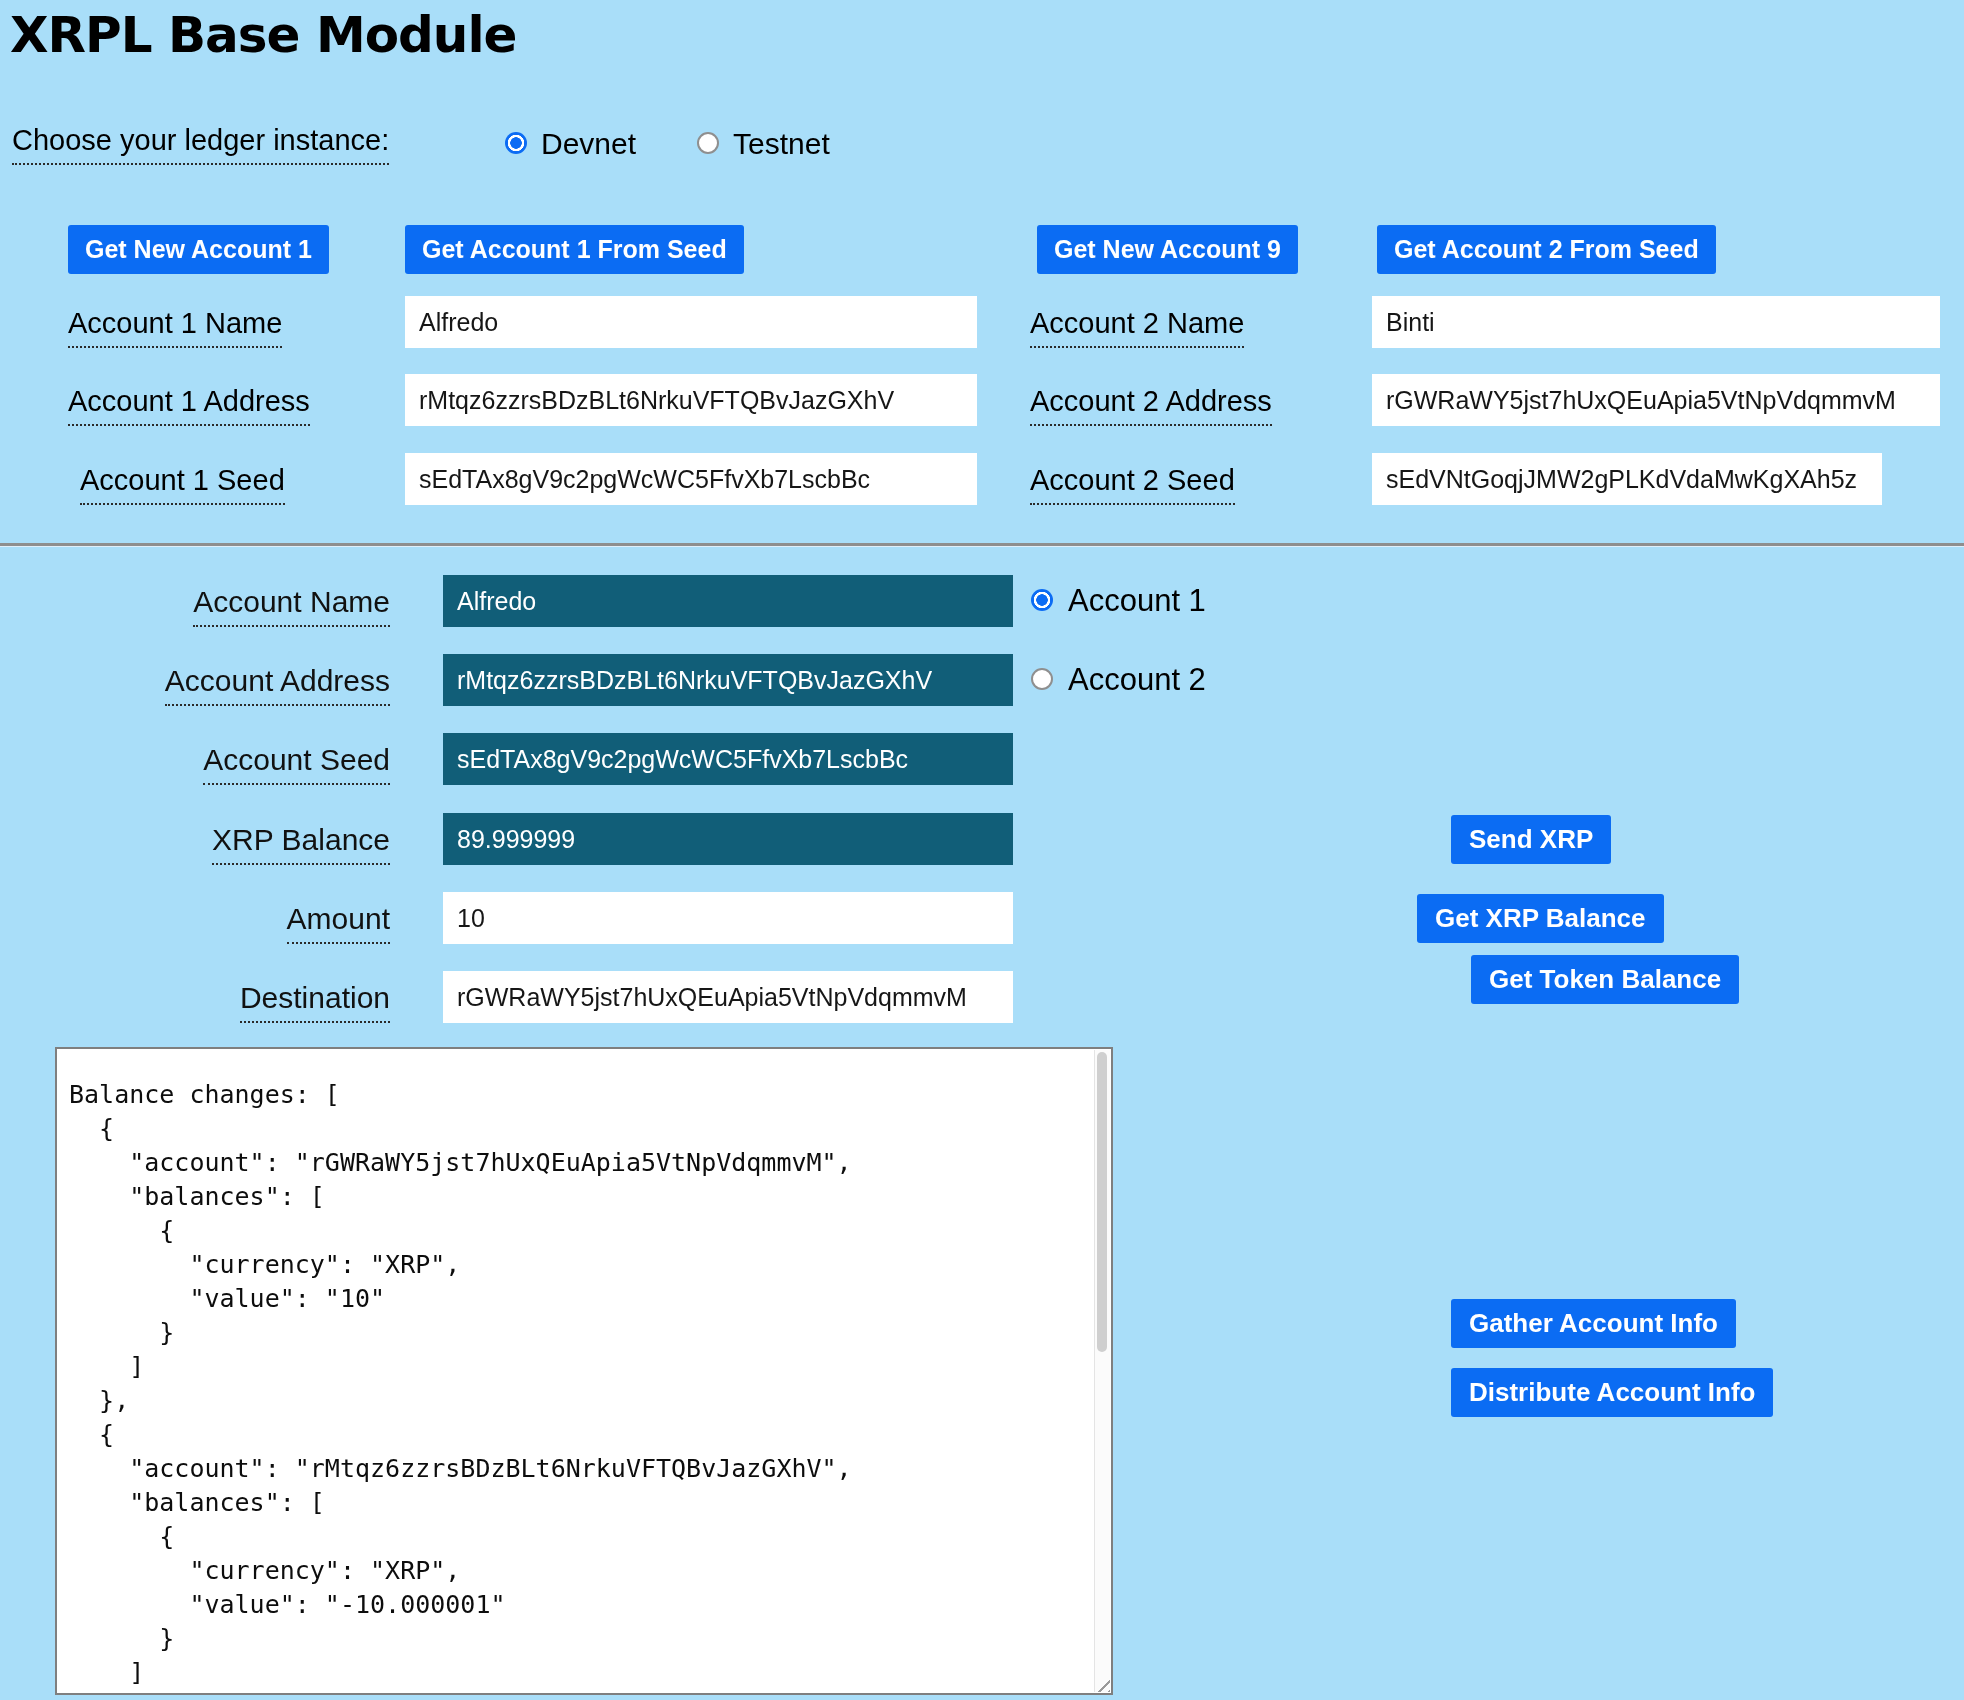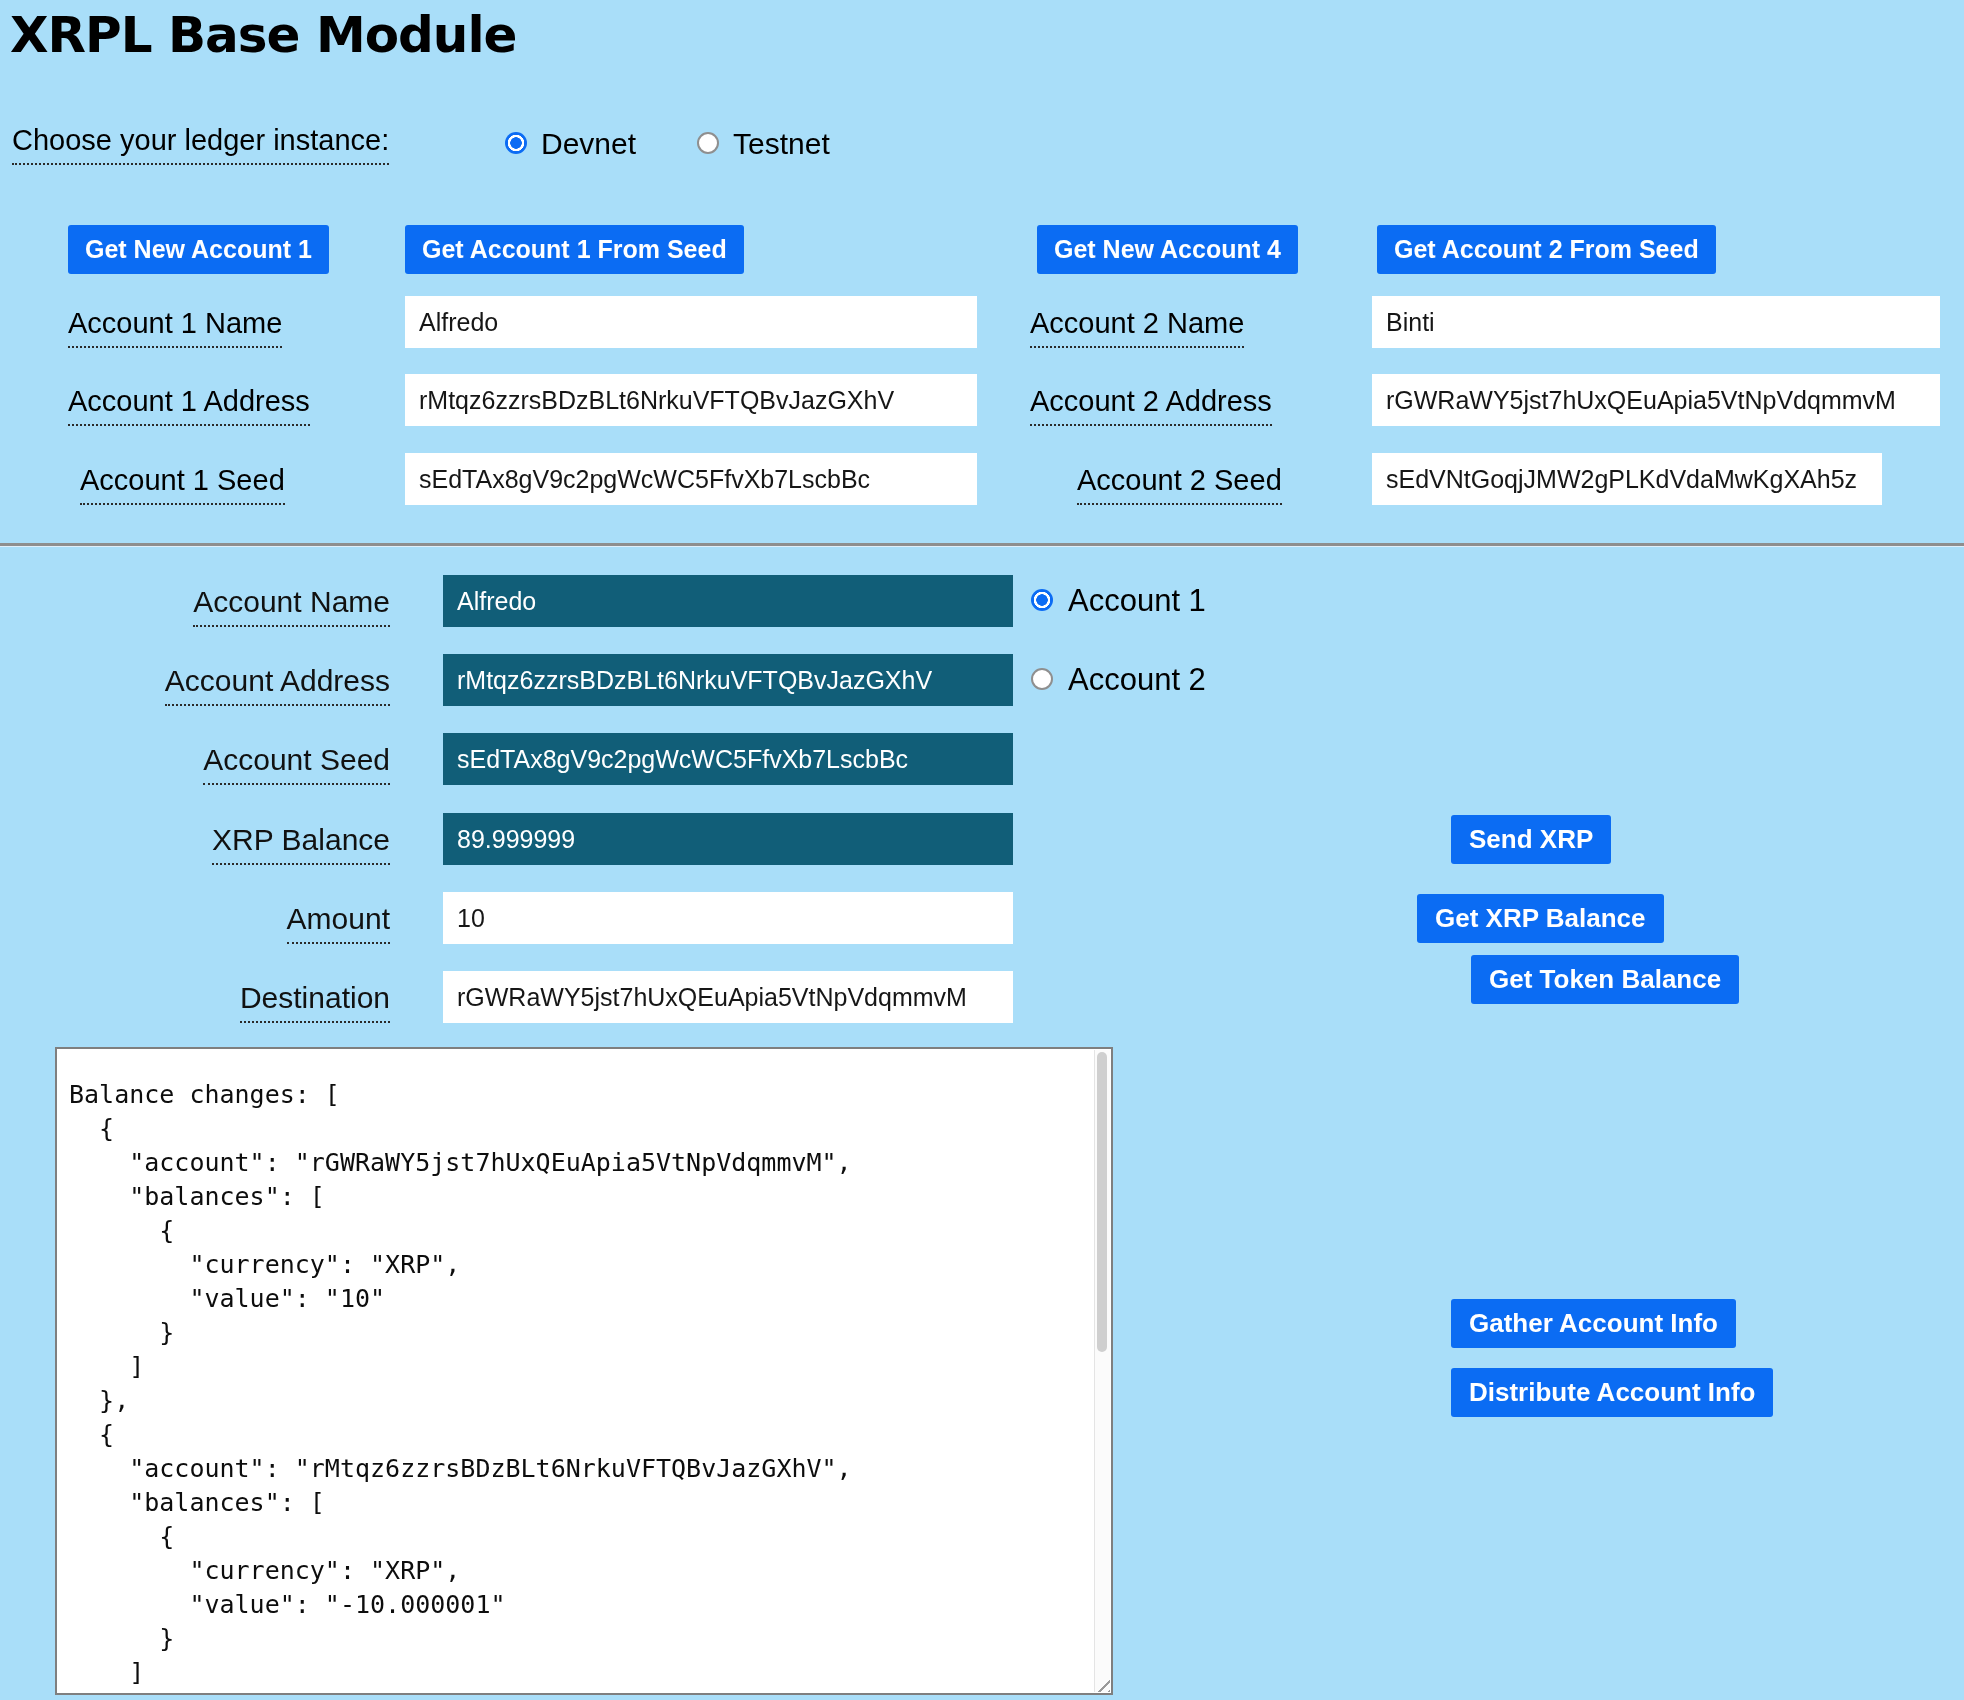--- a/index.html
+++ b/index.html
@@ -107,35 +107,35 @@
 <div class="abs lbl" style="left:12px; top:124px;">
   <span class="u">Choose your ledger instance:</span>
 </div>
 <span class="radio on" style="left:505px; top:132px;"></span>
 <span class="radio-lbl" style="left:541px; top:127px;">Devnet</span>
 <span class="radio off" style="left:697px; top:132px;"></span>
 <span class="radio-lbl" style="left:733px; top:127px;">Testnet</span>
 
 <button class="btn" style="left:68px;  top:225px;">Get New Account 1</button>
 <button class="btn" style="left:405px; top:225px;">Get Account 1 From Seed</button>
-<button class="btn" style="left:1037px; top:225px;">Get New Account 4</button>
+<button class="btn" style="left:1037px; top:225px;">Get New Account 9</button>
 <button class="btn" style="left:1377px; top:225px;text-align:center;">Get Account 2 From Seed</button>
 
 <div class="abs lbl" style="left:68px; top:307px;"><span class="u">Account 1 Name</span></div>
 <input class="field" style="left: 405px; top: 296px;" value="Alfredo">
 <div class="abs lbl" style="left:68px; top:385px;"><span class="u">Account 1 Address</span></div>
 <input class="field" style="left: 405px; top: 374px;" value="rMtqz6zzrsBDzBLt6NrkuVFTQBvJazGXhV">
 <div class="abs lbl" style="left:80px; top:464px;"><span class="u">Account 1 Seed</span></div>
 <input class="field" style="left: 405px; top: 453px;" value="sEdTAx8gV9c2pgWcWC5FfvXb7LscbBc">
 
 <div class="abs lbl" style="left:1030px; top:307px;"><span class="u">Account 2 Name</span></div>
 <input class="field" style="left: 1372px; top: 296px; width: 568px;" value="Binti">
 <div class="abs lbl" style="left:1030px; top:385px;"><span class="u">Account 2 Address</span></div>
 <input class="field" style="left: 1372px; top: 374px; width: 568px;" value="rGWRaWY5jst7hUxQEuApia5VtNpVdqmmvM">
-<div class="abs lbl" style="left:1030px; top:464px;margin-left:47px;"><span class="u">Account 2 Seed</span></div>
+<div class="abs lbl" style="left:1030px; top:464px;"><span class="u">Account 2 Seed</span></div>
 <input class="field" style="left: 1372px; top: 453px; width: 510px;" value="sEdVNtGoqjJMW2gPLKdVdaMwKgXAh5z">
 
 <div class="divider"></div>
 
 <div class="mid-lbl" style="top:585px;"><span class="u">Account Name</span></div>
 <div class="field teal" style="left:443px; top:575px; width:570px;">Alfredo</div>
 
 <div class="mid-lbl" style="top:664px;"><span class="u">Account Address</span></div>
 <div class="field teal" style="left:443px; top:654px; width:570px;">rMtqz6zzrsBDzBLt6NrkuVFTQBvJazGXhV</div>
 

